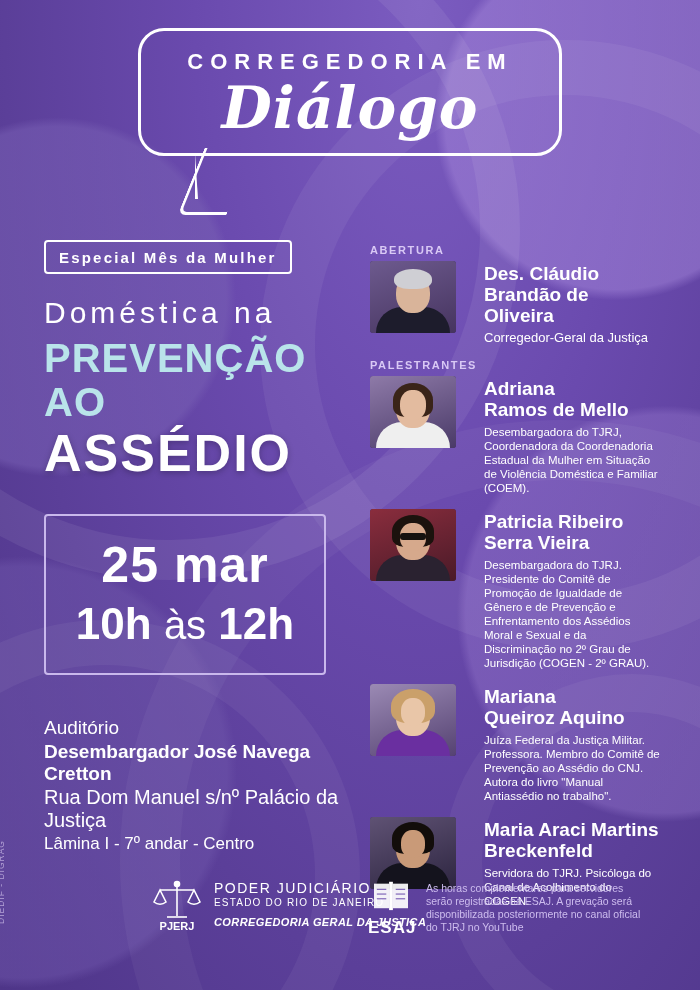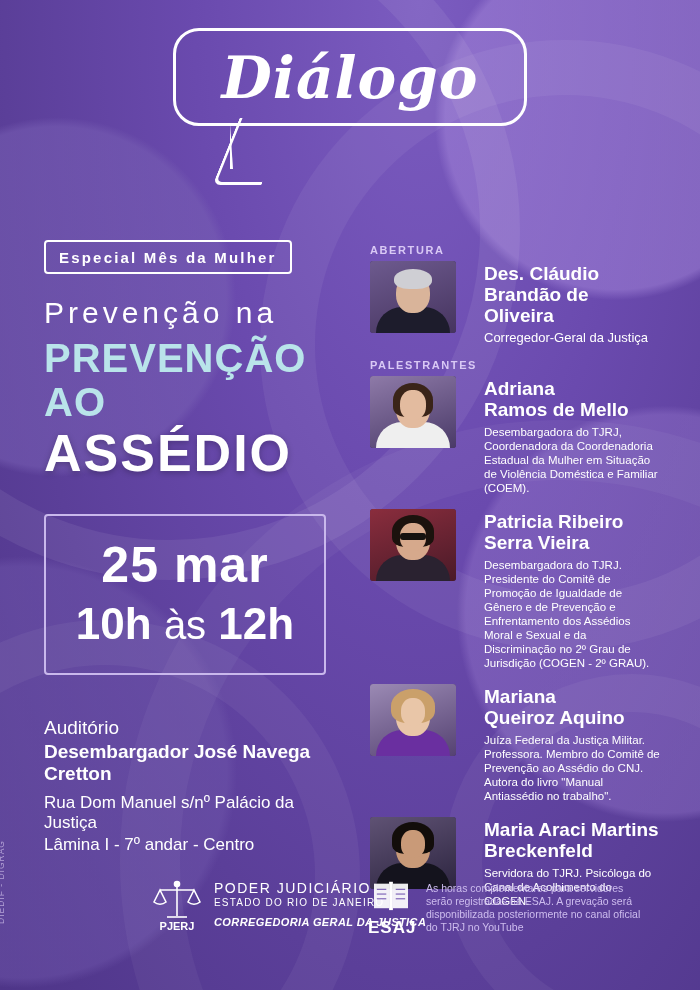--- a/index.html
+++ b/index.html
@@ -78,21 +78,21 @@
     width:278px;padding:20px 0 22px 0;text-align:center;
   }
   .dateline{color:#fff;font-size:50px;font-weight:bold;line-height:58px;letter-spacing:1px;}
   .dateline .light{font-weight:700;}
   .timeline{color:#fff;font-size:44px;font-weight:bold;line-height:52px;margin-top:4px;}
   .timeline .light{font-weight:300;font-size:40px;}
 
   .venue{margin-top:42px;color:#fff;}
   .venue .l1{font-size:19px;font-weight:300;}
   .venue .l2{font-size:19px;font-weight:bold;margin-top:2px;}
-  .venue .l3{font-size:17px;font-weight:300;margin-top:8px;}
+  .venue .l3{font-size:20px;font-weight:300;margin-top:1px;}
   .venue .l4{font-size:17px;font-weight:300;margin-top:2px;}
 
   
   .rightcol{position:absolute;left:370px;top:244px;width:290px;}
   .sectlabel{color:#d9c9f5;font-size:11px;font-weight:bold;letter-spacing:1.6px;margin-bottom:5px;}
   .person{display:flex;gap:28px;margin-bottom:14px;}
   .photo{
     width:86px;height:72px;flex:0 0 86px;border-radius:3px;overflow:hidden;position:relative;
     background:#3c2a66;
   }
@@ -130,28 +130,29 @@
 
 <div class="poster">
   <div class="swirl s1"></div>
   <div class="swirl s2"></div>
   <div class="swirl s3"></div>
   <div class="swirl s4"></div>
   <div class="swirl s5"></div>
 
   <div class="header">
     <div class="bubble">
+      <div class="corregedoria">CORREGEDORIA EM</div>
       <div class="dialogo">Diálogo</div>
       <div class="tail"></div>
     </div>
   </div>
 
   <div class="leftcol">
     <div class="especial">Especial Mês da Mulher</div>
-    <div class="inovacoes">Prevenção na</div>
+    <div class="inovacoes">Doméstica na</div>
     <div class="prevencao">PREVENÇÃO AO</div>
     <div class="assedio">ASSÉDIO</div>
 
     <div class="datebox">
       <div class="dateline">
         <span>25</span>
         <span class="light">mar</span>
       </div>
       <div class="timeline">
         <span>10h</span>

